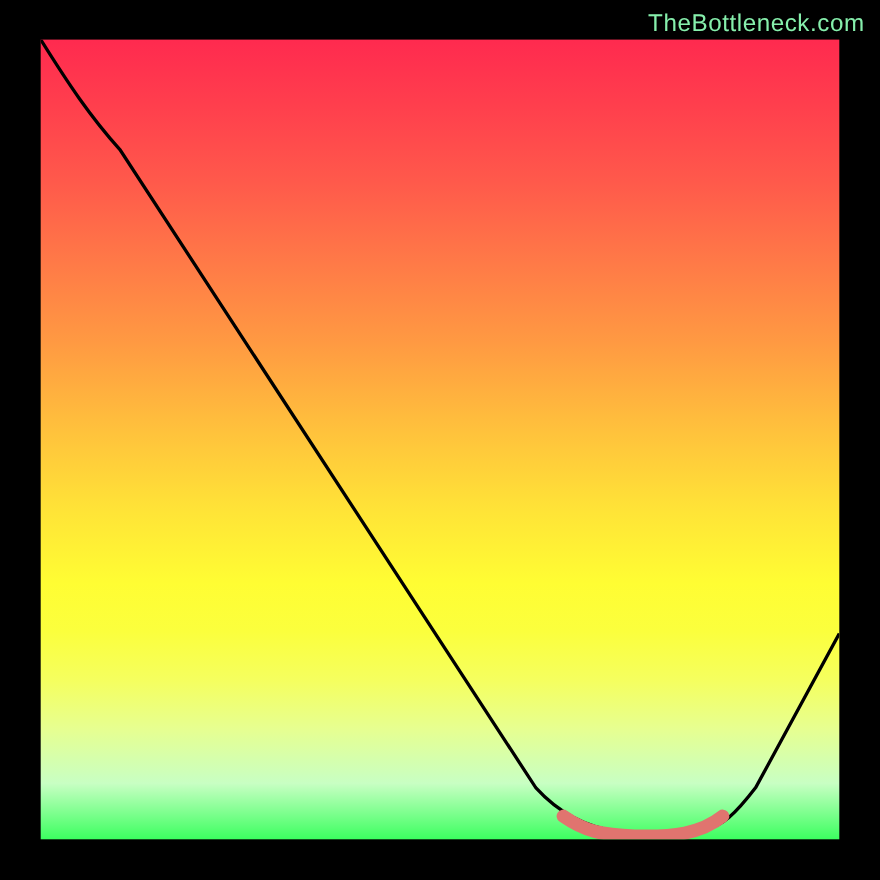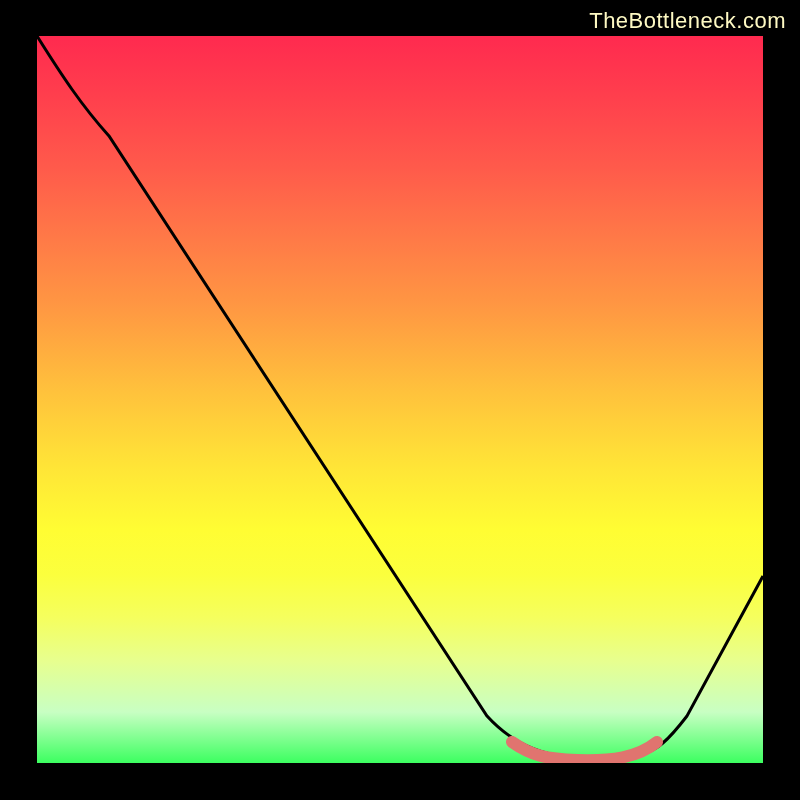--- a/index.html
+++ b/index.html
@@ -47,21 +47,21 @@
     width: 726px;
     height: 727px;
   }
   .watermark {
     position: absolute;
     top: 8px;
     right: 14px;
     font-size: 22px;
     font-weight: 500;
     letter-spacing: .5px;
-    color: #fef9c3;
+    color: #86efac;
     font-family: Arial, Helvetica, sans-serif;
   }
 </style>
 </head>
 <body>
 
 <div class="frame">
 
   <div class="plot-area">
     <svg viewBox="0 0 726 727">

